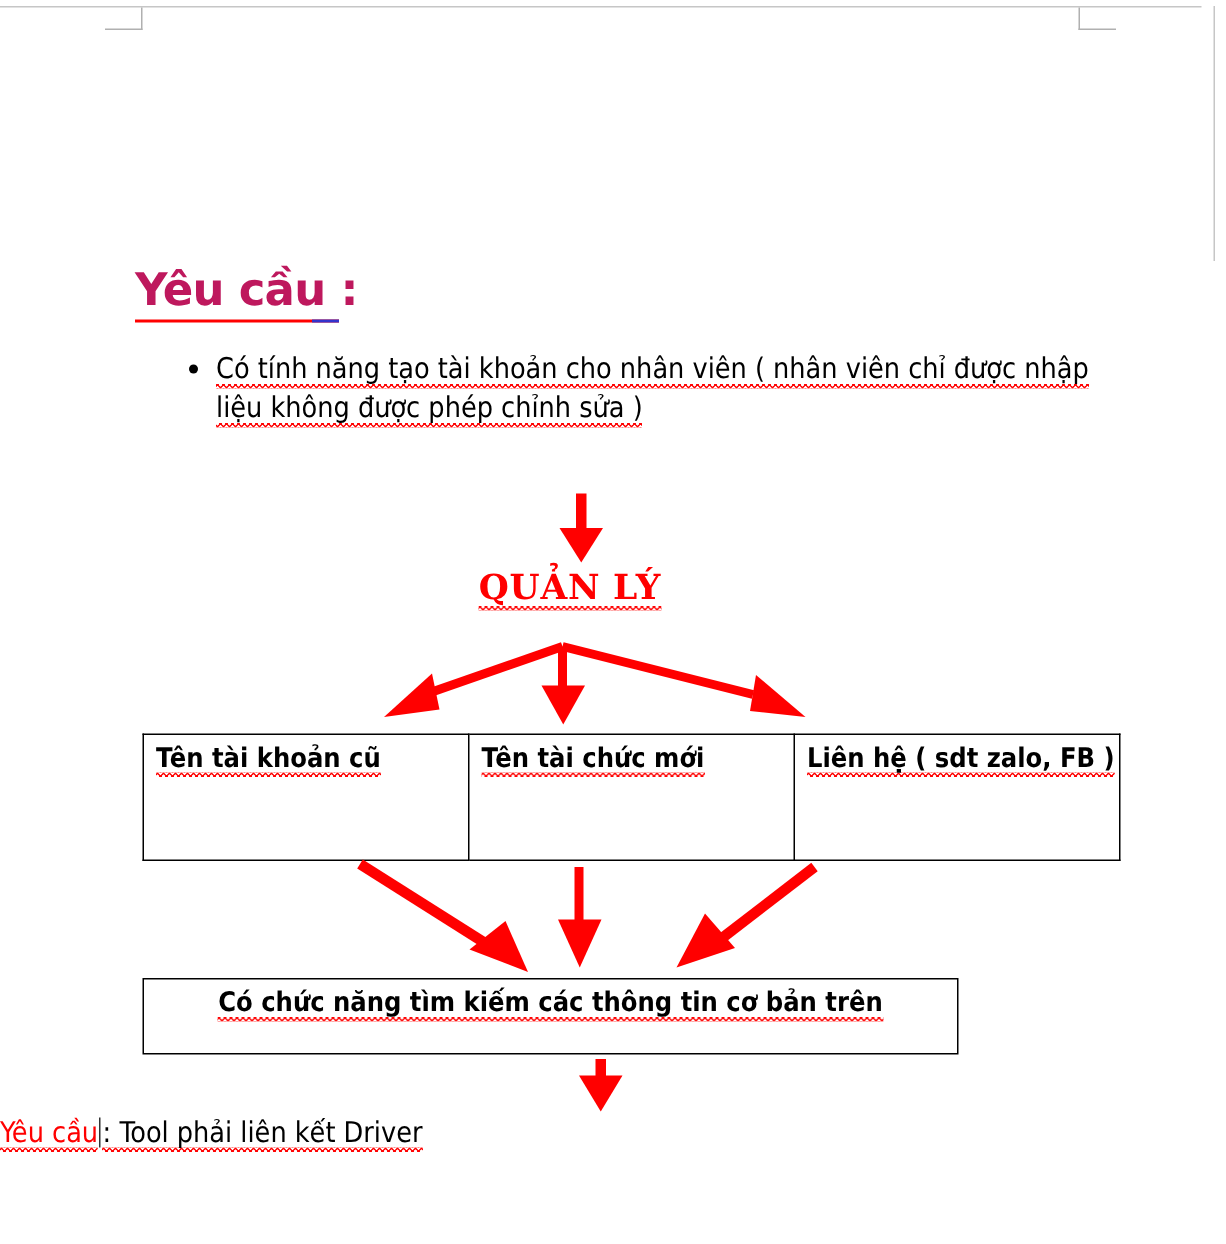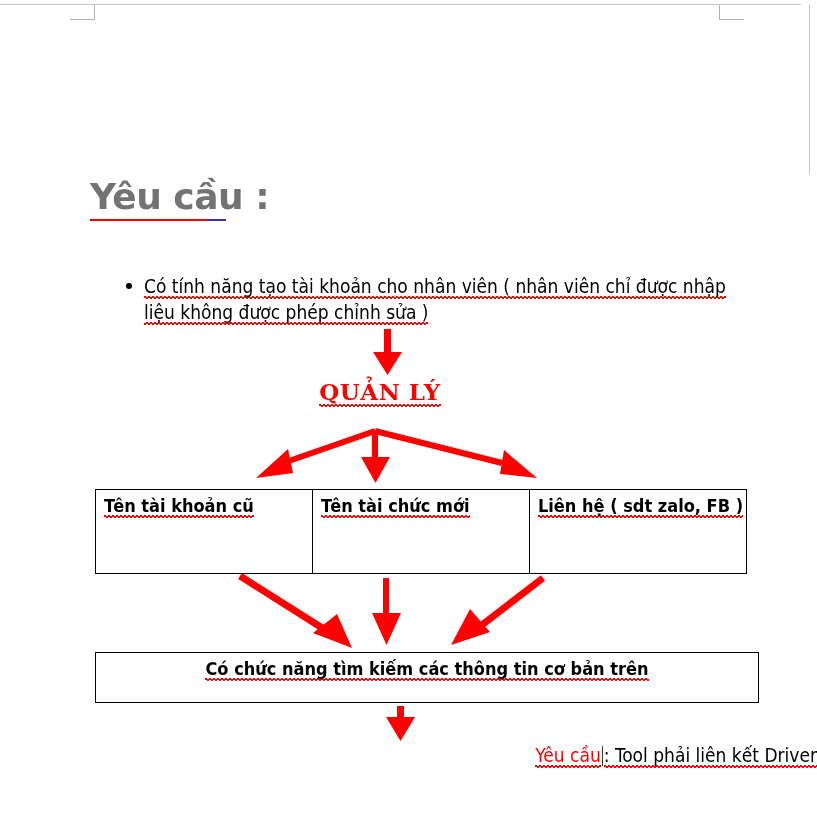--- a/index.html
+++ b/index.html
@@ -77,22 +77,22 @@
     white-space: nowrap;
     line-height: 1.1;
   }
 
   
   .req-heading {
     position: absolute;
     left: 90px; top: 176px;
     font-family: "DejaVu Sans", sans-serif;
     font-weight: bold;
-    font-size: 36px;
-    color: #737373;
+    font-size: 30px;
+    color: #be185d;
     letter-spacing: -0.5px;
     white-space: nowrap;
   }
   .req-heading .underline-red {
     display: block;
     position: absolute;
     left: 0; bottom: -4px;
     width: 136px; height: 2px;
     background: #ff0000;
   }
@@ -113,21 +113,20 @@
     padding: 0 0 0 26px;
     list-style: none;
     font-family: "DejaVu Sans Condensed", "DejaVu Sans", sans-serif;
     font-size: 19px;
     color: #000000;
     line-height: 1.35;
   }
   .bullets li {
     position: relative;
     margin-bottom: 2px;
-    margin-top: 40px;
   }
   .bullets li .bullet-dot {
     position: absolute;
     left: -18px; top: 9px;
     width: 6px; height: 6px;
     border-radius: 50%;
     background: #000000;
   }
 
   
@@ -163,38 +162,38 @@
     white-space: nowrap;
   }
   .cols-table td.c1 { width: 208px; }
   .cols-table td.c2 { width: 208px; }
   .cols-table td.c3 { width: 208px; }
 
   
   .wide-box {
     position: absolute;
     left: 95px; top: 652px;
-    width: 664px; height: 51px;
+    width: 544px; height: 51px;
     border: 1px solid #000000;
     box-sizing: border-box;
     text-align: center;
     padding-top: 5px;
     font-family: "DejaVu Sans Condensed", "DejaVu Sans", sans-serif;
     font-weight: bold;
     font-size: 18px;
     color: #000000;
     white-space: nowrap;
   }
 
   
   .final-line {
     position: absolute;
     left: 0; top: 744px;
     width: 817px;
-    text-align: right;
+    text-align: left;
     font-family: "DejaVu Sans Condensed", "DejaVu Sans", sans-serif;
     font-size: 19px;
     color: #000000;
     white-space: nowrap;
   }
   .final-line .red-part { color: #ff0000; }
   .final-line .caret {
     display: inline-block;
     width: 1px;
     height: 20px;

